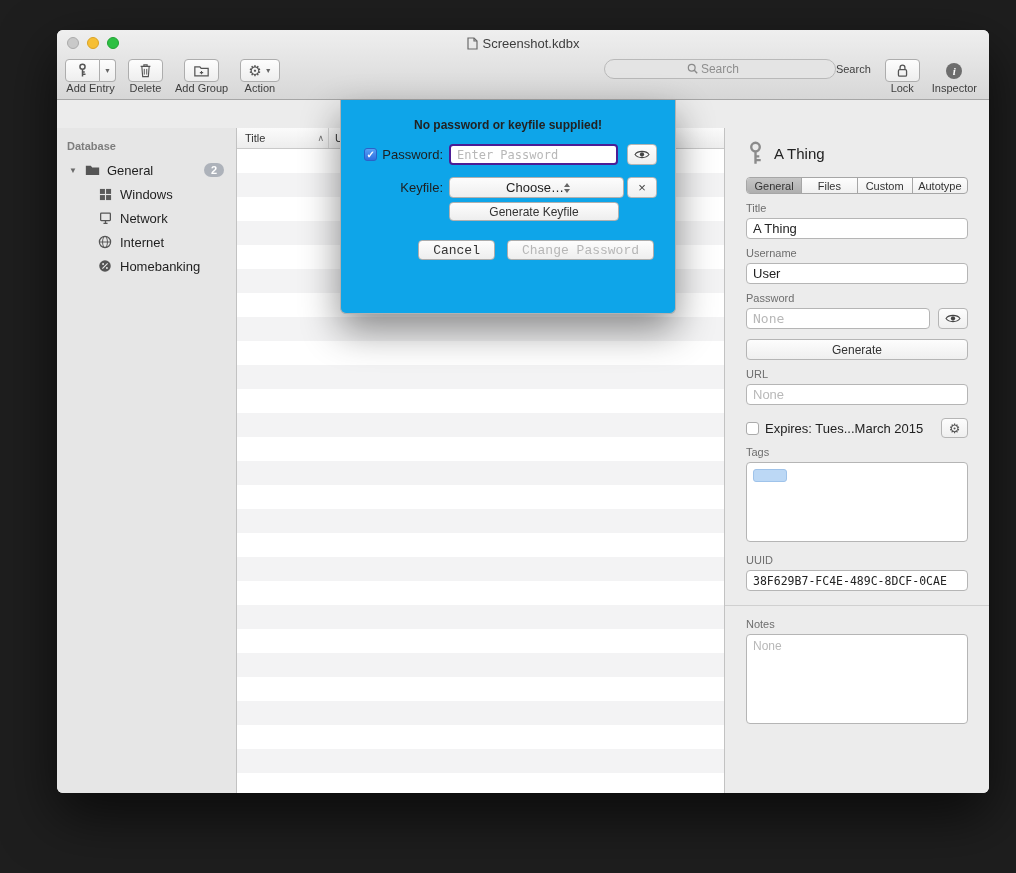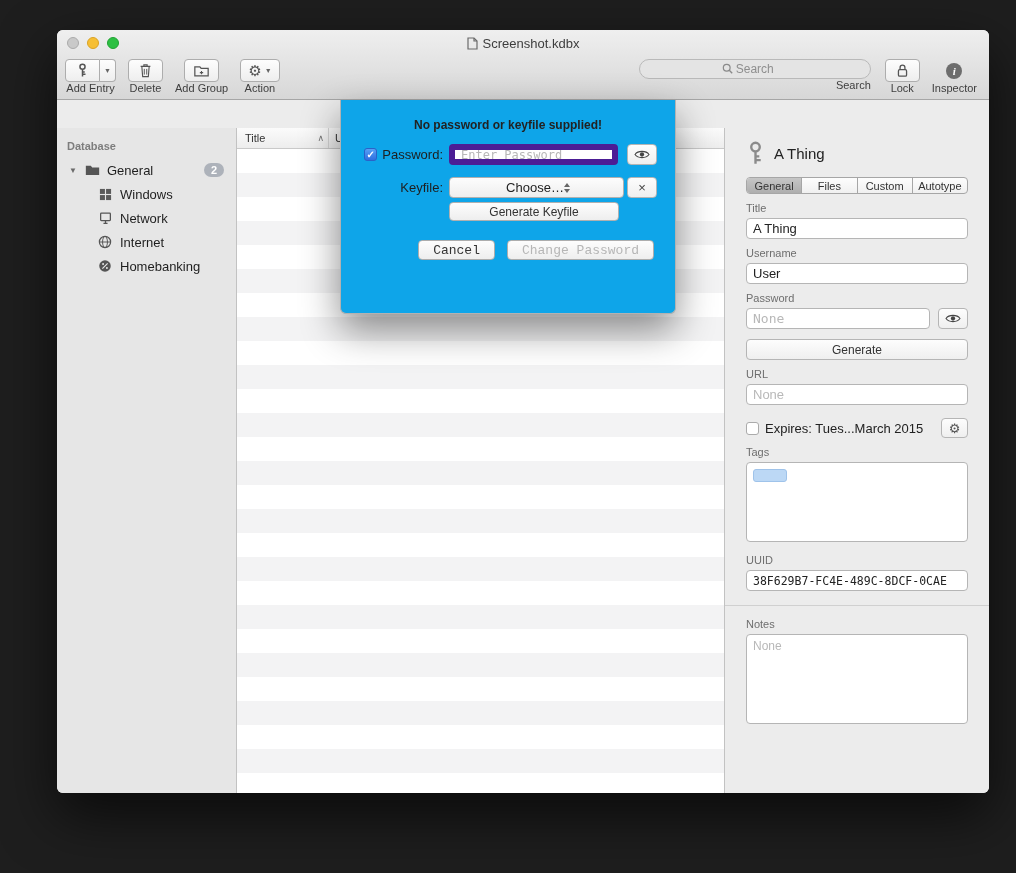--- a/index.html
+++ b/index.html
@@ -24,21 +24,21 @@
   .toolbar { display:flex; align-items:flex-start; padding:3px 12px 0 8px; }
   .tgroup { display:flex; flex-direction:column; align-items:center; margin-right:12px; }
   .tbtn { height:23px; min-width:35px; border:1px solid #adadad; border-radius:4px;
     background:linear-gradient(#fdfdfd,#eeeeee); display:flex; align-items:center; justify-content:center;
     color:#555; padding:0 7px; }
   .split { display:flex; }
   .split .tbtn.mainseg { border-radius:4px 0 0 4px; }
   .split .tbtn.arrowseg { border-radius:0 4px 4px 0; border-left:none; min-width:16px; padding:0 3px; font-size:7px; color:#666; }
   .tlabel { font-size:11px; color:#3e3e3e; margin-top:0; text-align:center; white-space:nowrap; }
   .tb-right { margin-left:auto; display:flex; align-items:flex-start; }
-  .search-col { display:flex; flex-direction:column; align-items:flex-end; margin-right:14px; }
+  .search-col { display:flex; flex-direction:row; align-items:center; margin-right:14px; }
   .searchwrap { position:relative; width:232px; }
   .search { width:232px; height:20px; border-radius:10px; border:1px solid #b9b9b9; background:#e4e4e4;
     text-align:center; font-size:12px; color:#444; outline:none; font-family:"Liberation Sans",sans-serif; }
   .search::placeholder { color:#8e8e8e; }
   .search-ic { position:absolute; left:calc(50% - 33px); top:4px; color:#8a8a8a; pointer-events:none; }
   .chev { font-size:7px; color:#666; margin-left:3px; }
   .gear-glyph { font-size:15px; line-height:1; color:#555; }
   .info-circle { width:16px; height:16px; border-radius:50%; background:#6d6d6d; color:#fff;
     font:italic bold 11px "Liberation Serif", serif; display:flex; align-items:center; justify-content:center; }
 
@@ -104,21 +104,21 @@
   
   .sheet { position:absolute; left:283px; top:70px; width:336px; height:214px; z-index:6;
     background:#0ea5e9; border:1px solid #b2b2b2; border-top:none; border-radius:0 0 6px 6px;
     box-shadow:0 16px 38px rgba(0,0,0,.45); }
   .sheet-msg { text-align:center; font-size:12px; font-weight:bold; color:#222; padding-top:18px; }
   .sheet-row { display:flex; align-items:center; margin-top:7px; }
   .sheet-row.first { margin-top:12px; }
   .sheet-row.kf { margin-top:12px; }
   .lbl { width:108px; flex:none; display:flex; align-items:center; justify-content:flex-end; gap:5px;
     padding-right:6px; font-size:13px; color:#1e1e1e; }
-  .sfield { width:169px; height:21px; flex:none; border:6px solid #4c1d95; border-radius:4px; background:#fff;
+  .sfield { width:169px; height:21px; flex:none; border:2px solid #4c1d95; border-radius:4px; background:#fff;
     font-size:12px; color:#222; padding:0 6px; outline:none; margin-right:9px; }
   .sfield::placeholder { color:#b8b8b8; }
   .popup { width:175px; height:21px; flex:none; border:1px solid #b0b0b0; border-radius:4px;
     background:linear-gradient(#fdfdfd,#eeeeee); display:flex; align-items:center; justify-content:center;
     padding:0 5px 0 8px; font-size:13px; color:#222; margin-right:3px; font-family:"Liberation Sans",sans-serif; }
   .stepper { display:flex; flex-direction:column; gap:2px; align-items:center; }
   .tri-up { width:0; height:0; border-left:3px solid transparent; border-right:3px solid transparent; border-bottom:4px solid #666; }
   .tri-dn { width:0; height:0; border-left:3px solid transparent; border-right:3px solid transparent; border-top:4px solid #666; }
   .xbtn { font-size:13px; color:#444; }
   .gen-row { margin-top:4px; }

